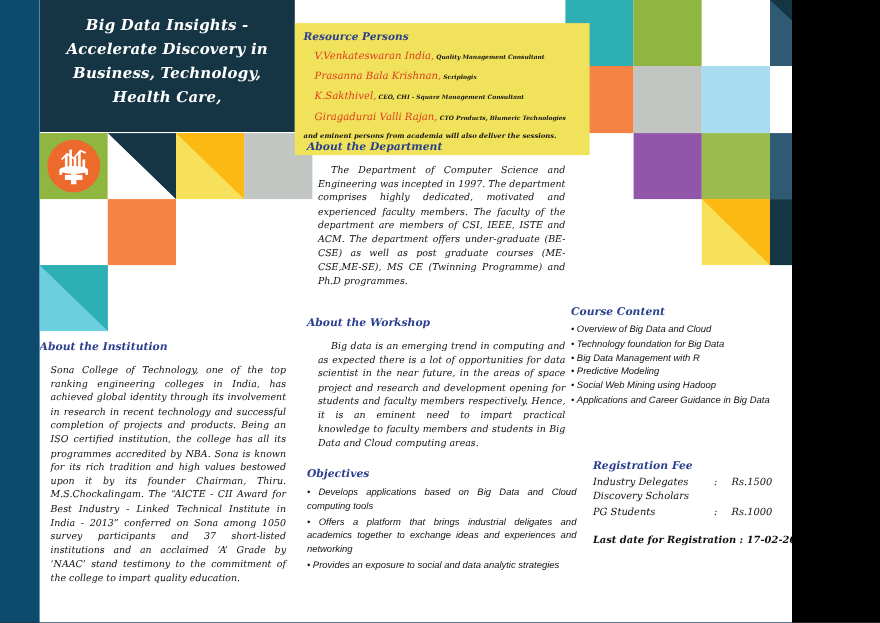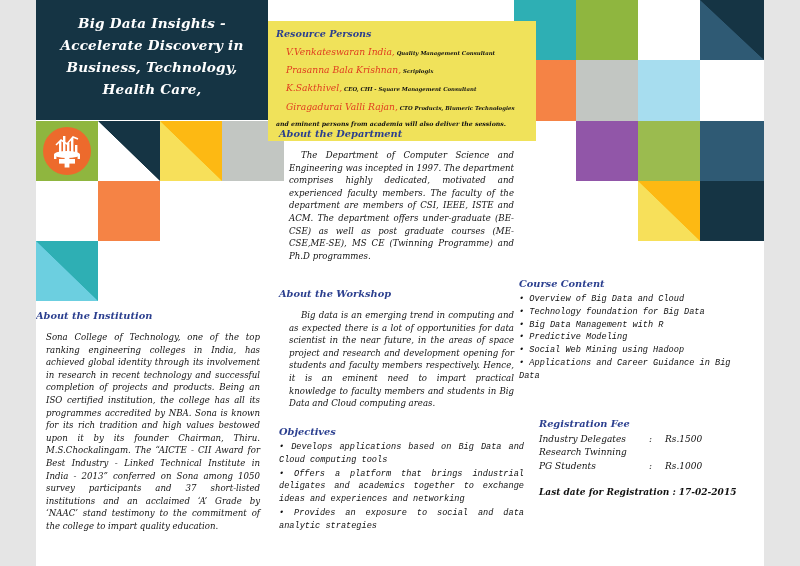--- a/index.html
+++ b/index.html
@@ -1,17 +1,17 @@
 <!DOCTYPE html>
 <html><head>
 <meta charset="utf-8">
 <style>
   html,body{margin:0;padding:0;background:#000;}
   body{width:800px;height:566px;overflow:hidden;font-family:"Liberation Serif",serif;}
-  #poster{position:relative;width:800px;height:566px;background:#e5e5e5;overflow:hidden;}
+  #poster{position:relative;width:720px;height:566px;background:#0c4a6e;overflow:hidden;}
   .canvas{position:absolute;left:36px;top:0;width:728px;height:566px;background:#ffffff;overflow:hidden;}
 
   
   .hdr-navy{position:absolute;left:0;top:0;width:232px;height:120px;background:#153444;}
   .hdr-title{position:absolute;left:6px;top:12px;width:220px;color:#ffffff;
     font-family:"DejaVu Serif",serif;font-style:italic;font-weight:bold;font-size:13.6px;
     line-height:22px;text-align:center;letter-spacing:.2px;}
   .hdr-yellow{position:absolute;left:232px;top:0;width:268px;height:120px;background:#F0E25A;margin-top:21px;}
   .rp-title{position:absolute;left:8px;top:7px;font-family:"DejaVu Serif",serif;font-style:italic;
     font-weight:bold;font-size:9.6px;color:#2b3f8f;}
@@ -31,21 +31,21 @@
     background:#ED6A2C;}
   .logo-svg{position:absolute;left:0;top:0;}
 
   
   .sec-h{font-family:"DejaVu Serif",serif;font-style:italic;font-weight:bold;font-size:9.8px;
     color:#2b3f8f;margin:0 0 4px 0;}
   .body-txt{font-family:"DejaVu Serif",serif;font-style:italic;font-size:8.6px;color:#111;
     line-height:12.6px;text-align:justify;margin:10px;}
   .body-txt.indent{text-indent:12px;}
   .bullets{list-style:none;margin:0;padding:0;}
-  .bullets li{font-family:Liberation Mono, monospace;font-style:italic;font-size:8.6px;color:#111;
+  .bullets li{font-family:Liberation Sans, sans-serif;font-style:italic;font-size:8.6px;color:#111;
     line-height:12.8px;}
   .bullets li:before{content:"\2022\00a0";}
   .obj li{text-align:justify;line-height:12.8px;margin-bottom:1px;}
 
   #inst{position:absolute;left:0px;top:310px;width:234px;}
   #dept{position:absolute;left:243px;top:128px;width:245px;}
   #work{position:absolute;left:243px;top:288px;width:245px;}
   #obj{position:absolute;left:243px;top:426px;width:245px;}
   #course{position:absolute;left:483px;top:278px;width:228px;}
   #fee{position:absolute;left:503px;top:418px;width:228px;}
@@ -172,21 +172,21 @@
     <div id="fee">
       <div class="sec-h">Registration Fee</div>
       <table class="fee-tbl">
         <tbody id="fee-body">
             <tr>
               <td class="fee-c1">Industry Delegates</td>
               <td class="fee-c2">:</td>
               <td class="fee-c3">Rs.1500</td>
             </tr>
             <tr>
-              <td class="fee-c1">Research Twinning</td>
+              <td class="fee-c1">Discovery Scholars</td>
               <td class="fee-c2"></td>
               <td class="fee-c3"></td>
             </tr>
             <tr>
               <td class="fee-c1">PG Students</td>
               <td class="fee-c2">:</td>
               <td class="fee-c3">Rs.1000</td>
             </tr>
           </tbody>
       </table>

